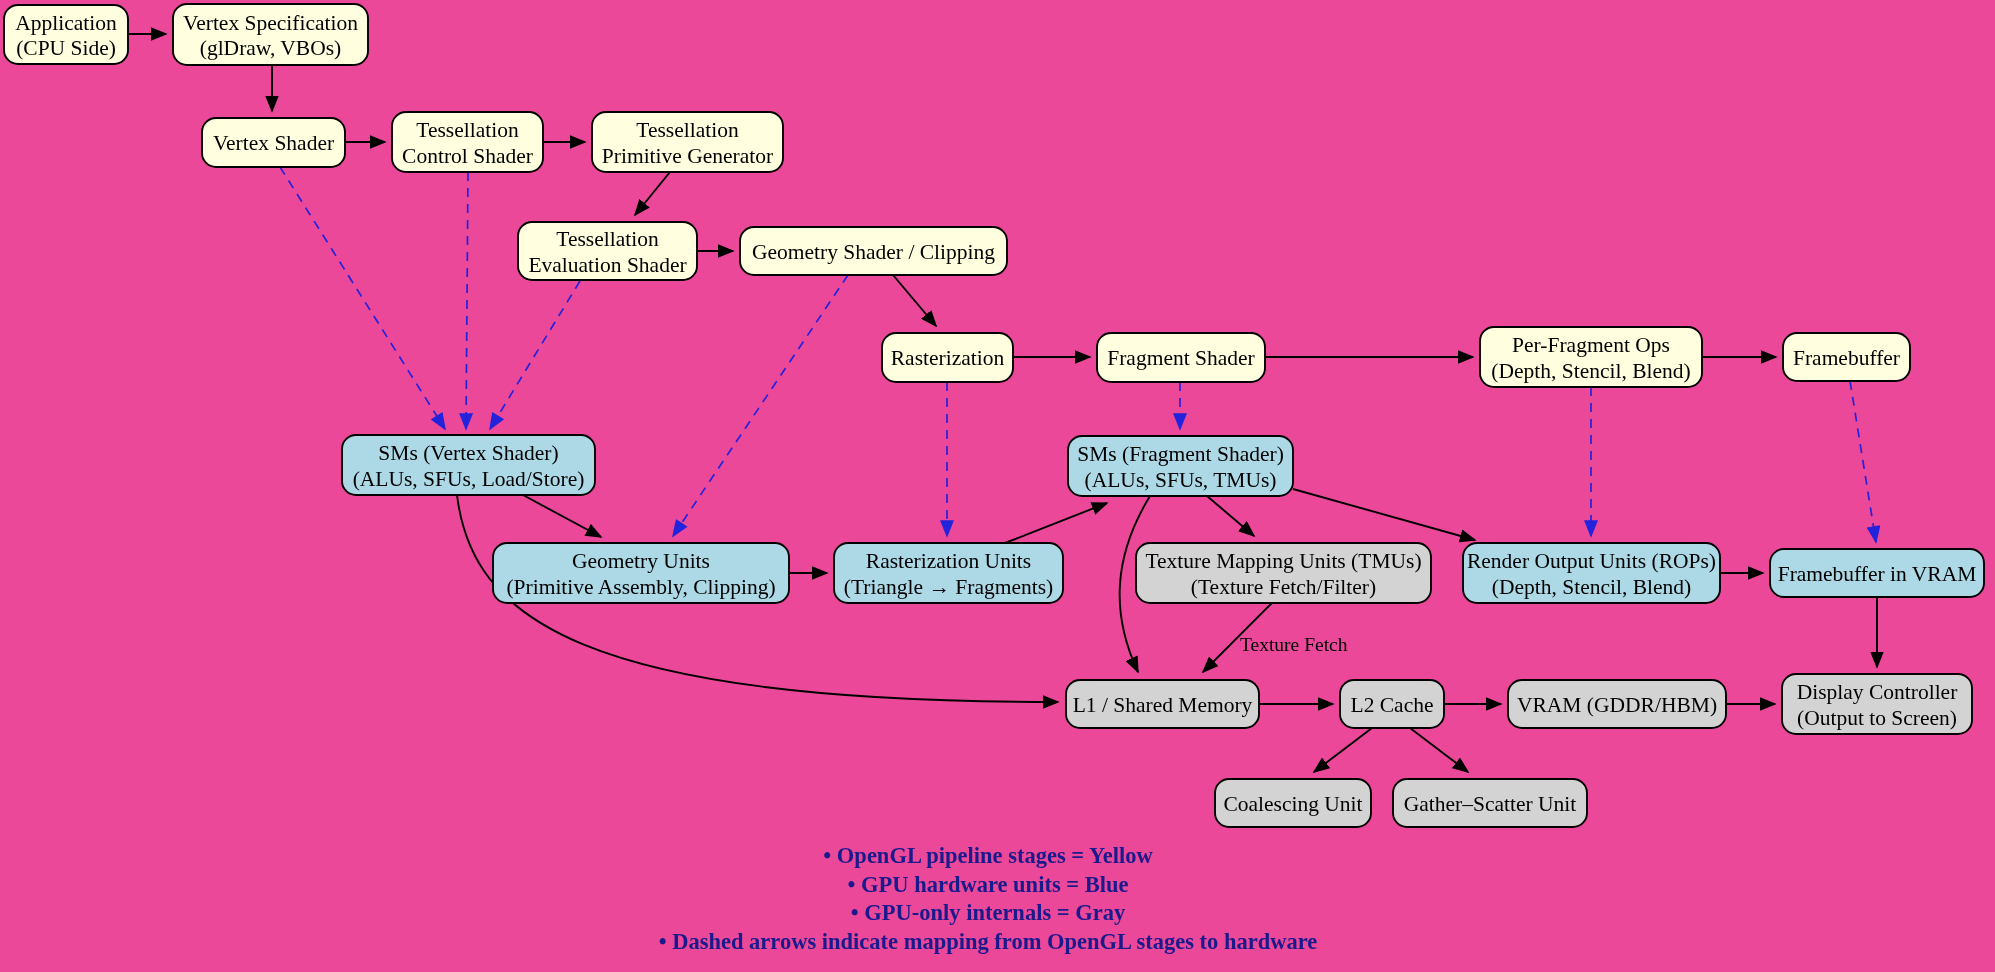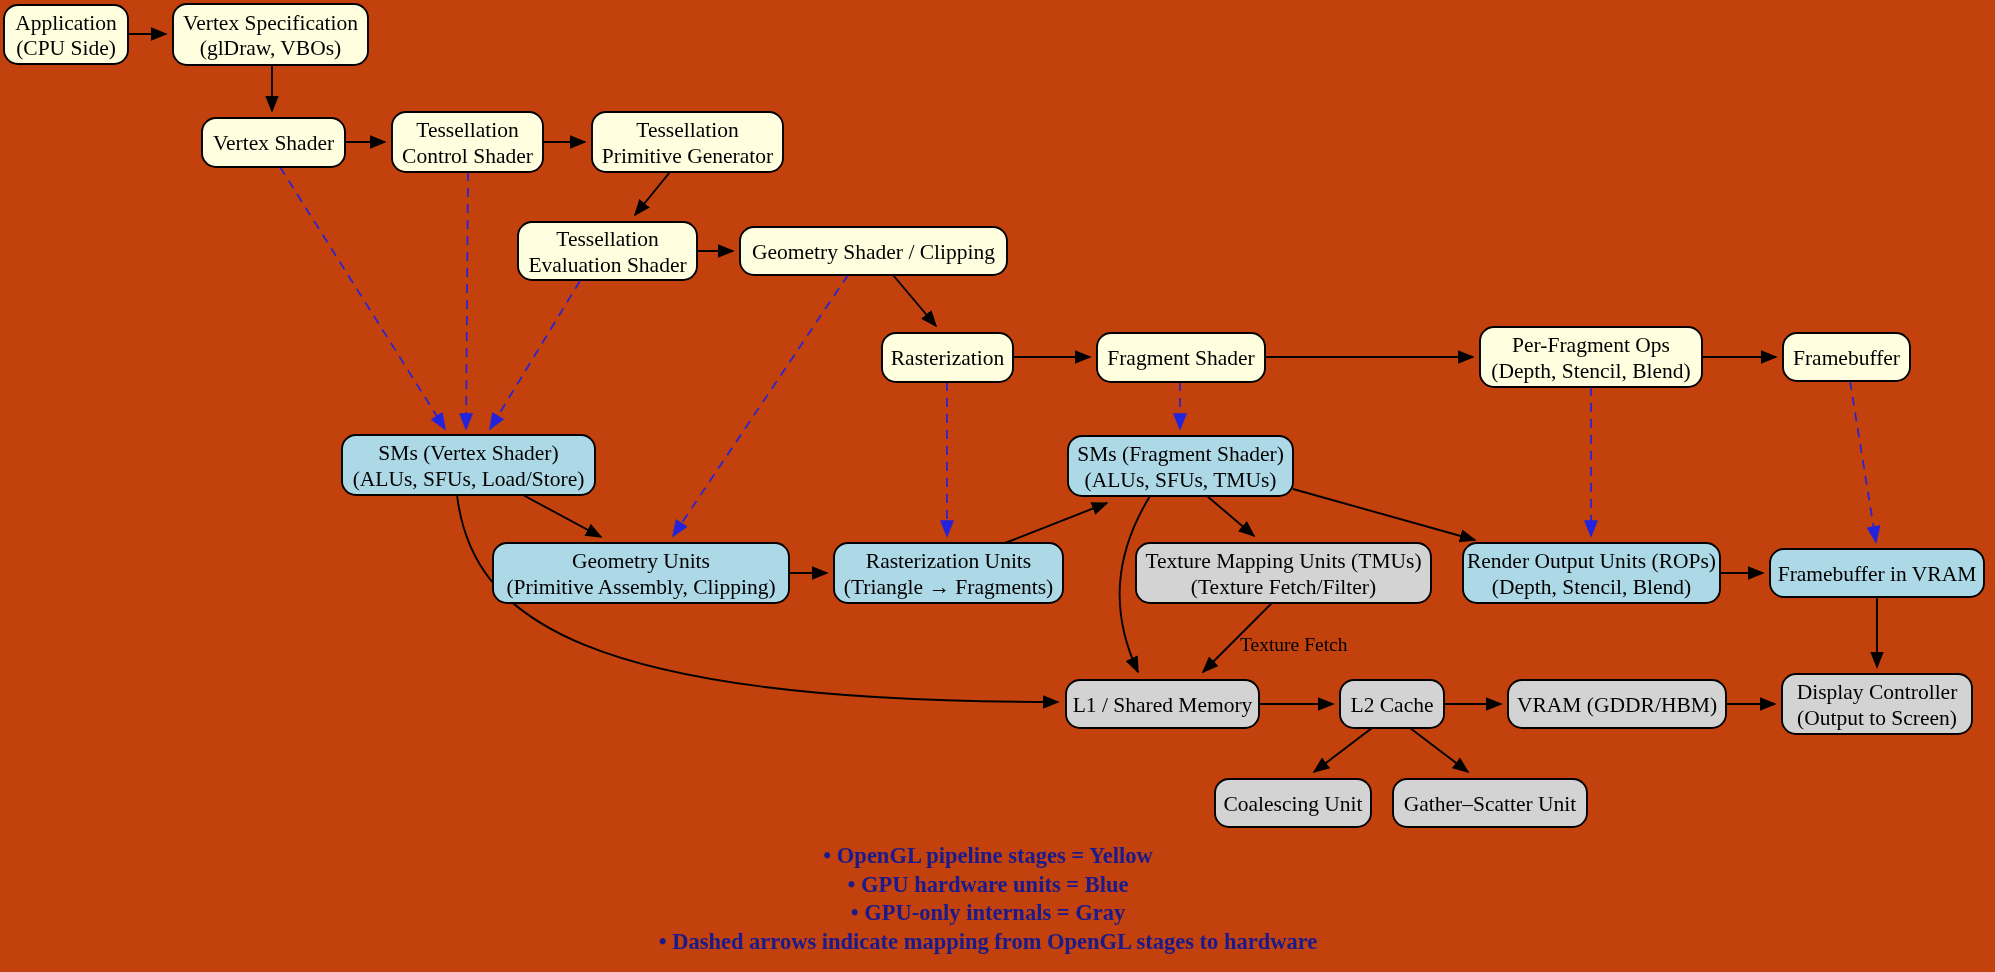--- a/index.html
+++ b/index.html
@@ -5,21 +5,21 @@
   html, body {
     margin: 0;
     padding: 0;
     background: #ffffff;
     font-family: "Liberation Serif", "DejaVu Serif", serif;
   }
   #stage {
     position: relative;
     width: 1995px;
     height: 972px;
-    background: #c2410c;
+    background: #ec4899;
     overflow: hidden;
   }
   svg { display: block; }
   .node-label, .legend-line, .edge-label {
     font-family: "Liberation Serif", "DejaVu Serif", serif;
   }
 </style>
 </head>
 <body>
 

